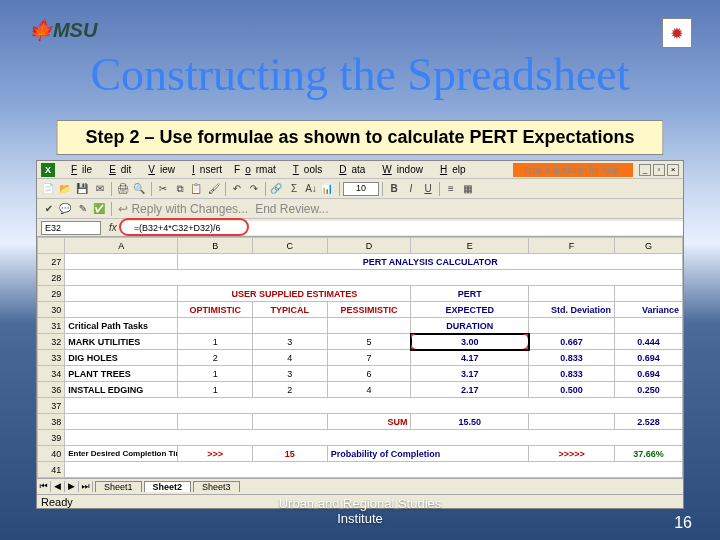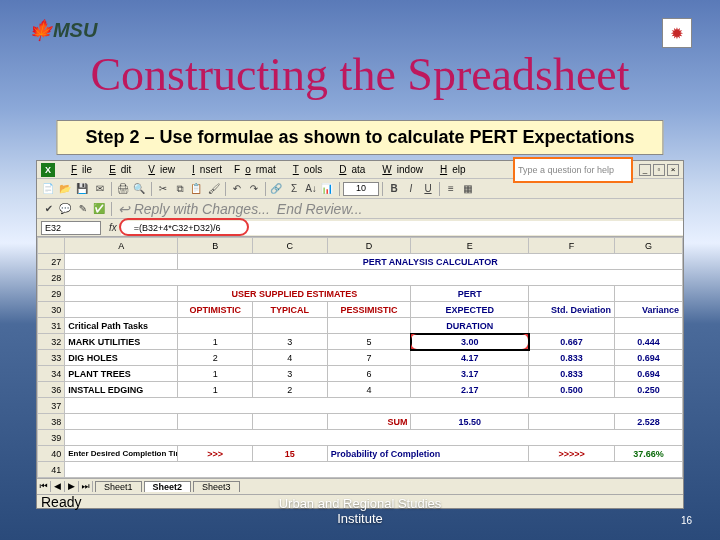--- a/index.html
+++ b/index.html
@@ -7,35 +7,35 @@
     width: 720px; height: 540px;
     font-family: Tahoma, Arial, sans-serif;
     background: linear-gradient(to bottom, #5a7ab8 0%, #8ba8d8 20%, #c8d8f0 35%, #e8f0ff 45%, #4a6a9a 60%, #2a4a7a 100%);
     position: relative;
     overflow: hidden;
   }
   .slide { position: relative; width: 100%; height: 100%; border-radius: 27px; }
   .logo-left { position: absolute; top: 18px; left: 28px; font-style: italic; font-weight: bold; font-size: 20px; color: #2a4a3a; }
   .logo-left .leaf { color: #2a6a3a; }
   .logo-right { position: absolute; top: 18px; right: 28px; width: 30px; height: 30px; background: #fff; border: 1px solid #888; display: flex; align-items: center; justify-content: center; color: #c62828; font-size: 16px; }
-  .title { position: absolute; top: 48px; width: 100%; text-align: center; font-family: Georgia, serif; font-size: 46px; color: #be185d; }
+  .title { position: absolute; top: 48px; width: 100%; text-align: center; font-family: Georgia, serif; font-size: 46px; color: #3b82f6; }
   .subtitle { position: absolute; top: 120px; left: 50%; transform: translateX(-50%); background: #fff8c8; border: 1px solid #888; padding: 6px 28px; font-weight: bold; font-size: 18px; color: #000; white-space: nowrap; }
   .excel { position: absolute; top: 160px; left: 36px; width: 648px; background: #ece9d8; border: 1px solid #888; font-size: 10px; }
   .menubar { display: flex; align-items: center; height: 18px; background: #ece9d8; border-bottom: 1px solid #c0c0c0; padding: 0 4px; gap: 2px; }
   .menubar .app-icon { width: 14px; height: 14px; background: #1a7a1a; color: #fff; display: flex; align-items: center; justify-content: center; font-size: 9px; font-weight: bold; margin-right: 4px; }
   .menubar span { padding: 2px 5px; }
   .menubar .u { text-decoration: underline; }
-  .help-box { margin-left: auto; width: 120px; height: 26px; background: #fff; border: 2px solid #f97316; font-size: 9px; color: #888; padding: 0 3px; display: flex; align-items: center; }
+  .help-box { margin-left: auto; width: 120px; height: 14px; background: #fff; border: 7px solid #f97316; font-size: 9px; color: #888; padding: 0 3px; display: flex; align-items: center; }
   .win-btns { display: flex; gap: 2px; margin-left: 4px; }
   .win-btns span { width: 12px; height: 12px; border: 1px solid #888; display: flex; align-items: center; justify-content: center; font-size: 8px; background: #ece9d8; }
   .toolbar { display: flex; align-items: center; height: 20px; background: #ece9d8; border-bottom: 1px solid #c0c0c0; padding: 0 4px; gap: 1px; }
   .toolbar .tb { width: 16px; height: 16px; display: flex; align-items: center; justify-content: center; font-size: 10px; color: #444; border: 1px solid transparent; }
   .toolbar .sep { width: 1px; height: 14px; background: #aaa; margin: 0 2px; }
   .toolbar .fs { width: 36px; height: 14px; background: #fff; border: 1px solid #888; font-size: 9px; text-align: center; }
-  .toolbar .rev { font-size: 14px; color: #888; padding: 0 3px; font-style: italic; }
+  .toolbar .rev { font-size: 12px; color: #888; padding: 0 3px; }
   .formula-bar { display: flex; align-items: center; height: 18px; background: #ece9d8; border-bottom: 1px solid #aaa; }
   .namebox { width: 60px; height: 14px; background: #fff; border: 1px solid #888; margin: 16px 4px; font-size: 9px; display: flex; align-items: center; padding: 0 3px; }
   .fx { font-style: italic; font-size: 10px; padding: 0 4px; color: #333; }
   .formula { flex: 1; height: 14px; background: #fff; font-size: 9px; display: flex; align-items: center; padding: 0 13px; position: relative; }
   .formula-hl { position: absolute; left: -2px; top: -3px; width: 130px; height: 18px; border: 2px solid #e63939; border-radius: 9px; pointer-events: none; }
   .grid { background: #fff; }
   table { border-collapse: collapse; width: 100%; table-layout: fixed; }
   th, td { border: 1px solid #c0c0c0; height: 16px; font-size: 9px; padding: 0 3px; overflow: hidden; white-space: nowrap; }
   th { background: #ece9d8; font-weight: normal; text-align: center; }
   .rowhdr { background: #ece9d8; text-align: right; width: 24px; }
@@ -46,23 +46,23 @@
   .right { text-align: right; }
   .green-cell { color: #0a6a0a; font-weight: bold; }
   .hl-cell { position: relative; }
   .hl-cell::after { content: ''; position: absolute; inset: -2px; border: 2px solid #e63939; border-radius: 8px; pointer-events: none; }
   .selected-border { outline: 2px solid #000; outline-offset: -1px; }
   .tabs { display: flex; align-items: center; height: 16px; background: #ece9d8; border-top: 1px solid #aaa; font-size: 9px; }
   .tabs .nav { display: flex; }
   .tabs .nav span { width: 14px; text-align: center; border-right: 1px solid #aaa; }
   .tabs .tab { padding: 0 8px; border: 1px solid #888; border-bottom: none; background: #ece9d8; margin-left: 2px; }
   .tabs .tab.active { background: #fff; font-weight: bold; }
-  .status { height: 14px; background: #ece9d8; border-top: 1px solid #aaa; font-size: 14px; padding: 0 4px; display: flex; align-items: center; }
+  .status { height: 14px; background: #ece9d8; border-top: 1px solid #aaa; font-size: 11px; padding: 0 4px; display: flex; align-items: center; }
   .footer { position: absolute; bottom: 14px; left: 50%; transform: translateX(-50%); text-align: center; font-size: 13px; color: #fff; text-shadow: 0 1px 2px rgba(0,0,0,0.5); }
-  .page-num { position: absolute; bottom: 14px; right: 28px; font-size: 10px; color: #fff; }
+  .page-num { position: absolute; bottom: 8px; right: 28px; font-size: 16px; color: #fff; }
   col.cA { width: 24px; } col.cB { width: 100px; } col.cC { width: 66px; }
   col.cD { width: 66px; } col.cE { width: 74px; } col.cF { width: 104px; }
   col.cG { width: 76px; } col.cH { width: 60px; }
 </style>
 </head>
 <body>
 
 <div class="slide">
   <div class="logo-left"><span class="leaf">🍁</span><span>MSU</span></div>
   <div class="logo-right">✹</div>

